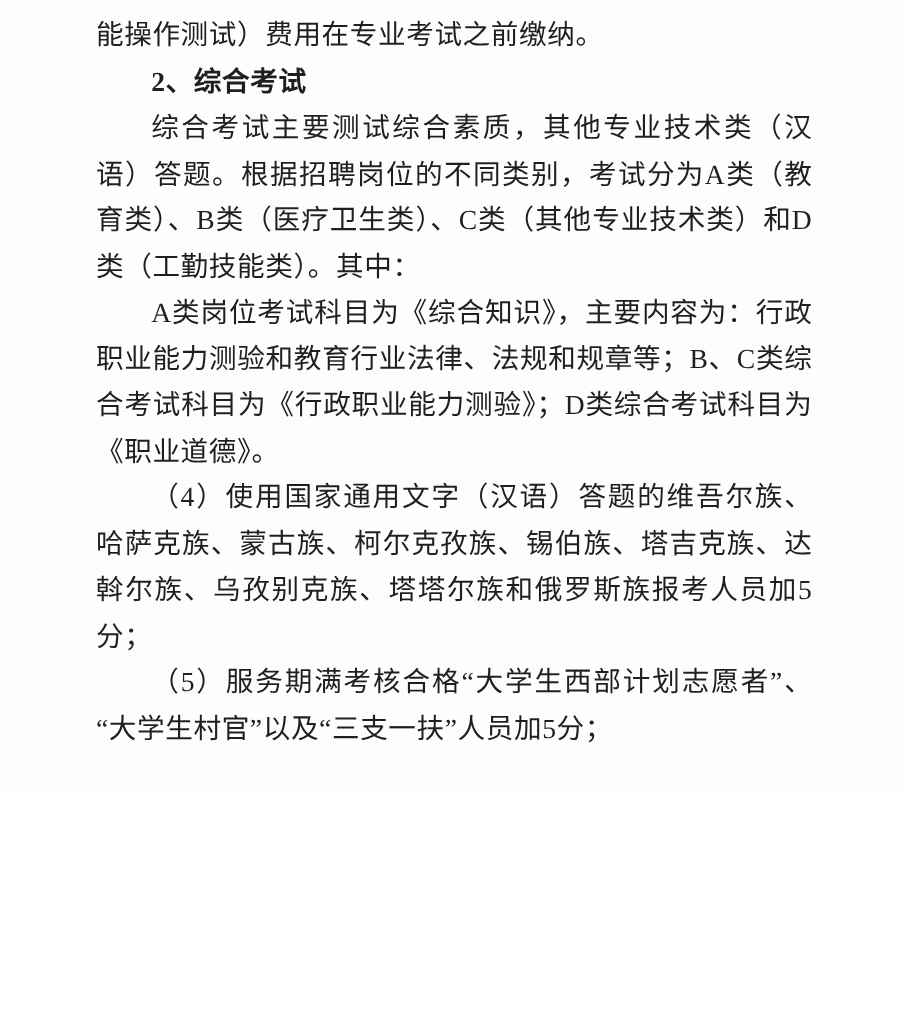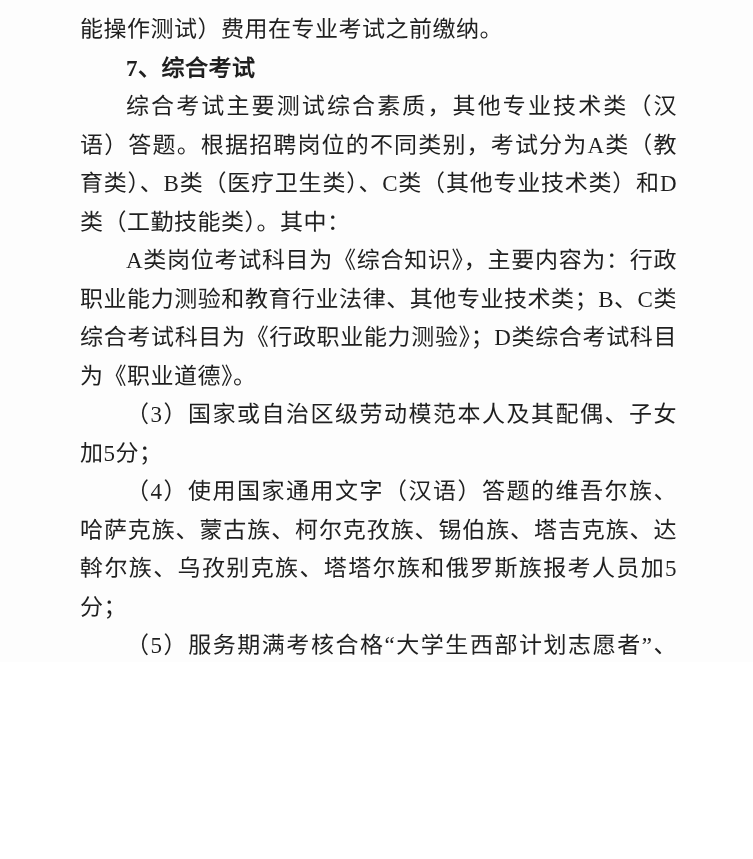--- a/index.html
+++ b/index.html
@@ -35,20 +35,19 @@
   .heading {
     text-indent: 2em;
     font-weight: bold;
   }
 </style>
 </head>
 <body>
 
 <div class="page">
   <p class="cont">能操作测试）费用在专业考试之前缴纳。</p>
-  <p class="heading">7、综合考试</p>
+  <p class="heading">2、综合考试</p>
   <p class="para">综合考试主要测试综合素质，其他专业技术类（汉语）答题。根据招聘岗位的不同类别，考试分为A类（教育类）、B类（医疗卫生类）、C类（其他专业技术类）和D类（工勤技能类）。其中：</p>
-  <p class="para">A类岗位考试科目为《综合知识》，主要内容为：行政职业能力测验和教育行业法律、其他专业技术类；B、C类综合考试科目为《行政职业能力测验》；D类综合考试科目为《职业道德》。</p>
-  <p class="para">（3）国家或自治区级劳动模范本人及其配偶、子女加5分；</p>
+  <p class="para">A类岗位考试科目为《综合知识》，主要内容为：行政职业能力测验和教育行业法律、法规和规章等；B、C类综合考试科目为《行政职业能力测验》；D类综合考试科目为《职业道德》。</p>
   <p class="para">（4）使用国家通用文字（汉语）答题的维吾尔族、哈萨克族、蒙古族、柯尔克孜族、锡伯族、塔吉克族、达斡尔族、乌孜别克族、塔塔尔族和俄罗斯族报考人员加5分；</p>
   <p class="para">（5）服务期满考核合格“大学生西部计划志愿者”、“大学生村官”以及“三支一扶”人员加5分；</p>
 
 </div>
 
 </body></html>

